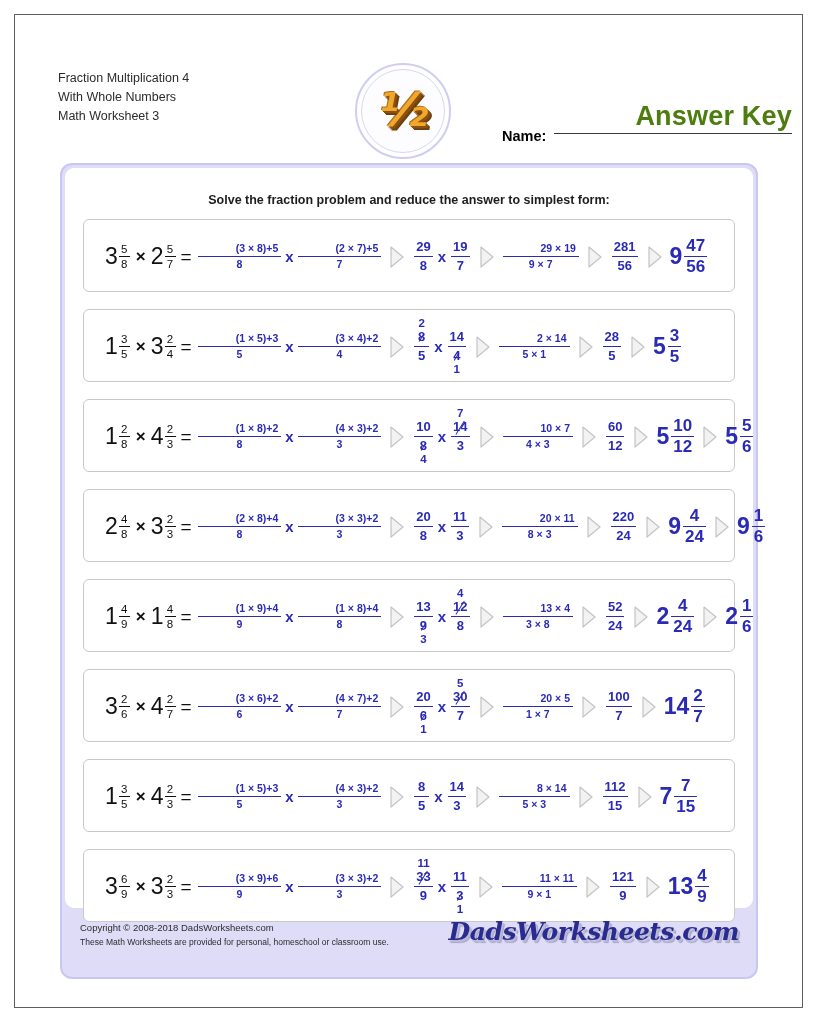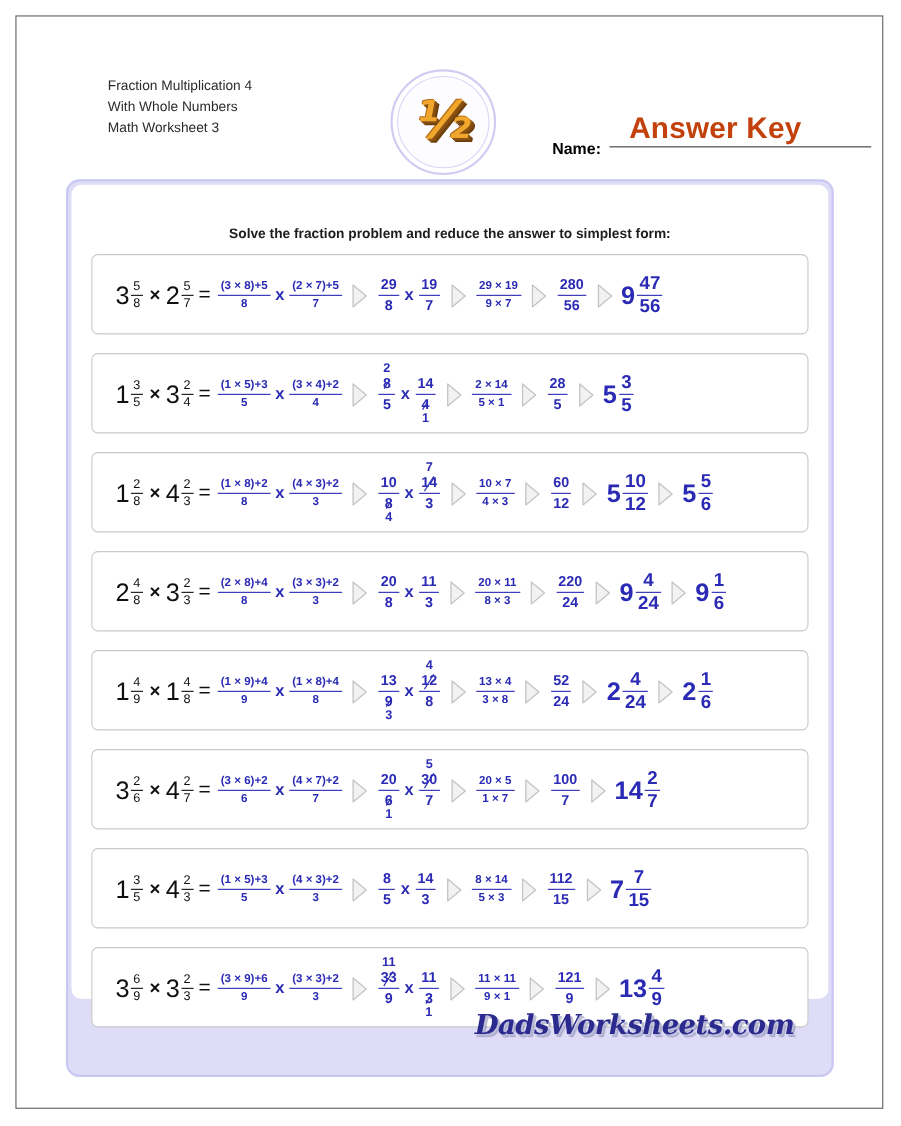--- a/index.html
+++ b/index.html
@@ -32,21 +32,20 @@
     position: relative;
     height: 90px;
   }
   .title-block {
     position: absolute;
     left: 43px;
     top: 54px;
     font-size: 12.5px;
     line-height: 19px;
     color: #2b2b2b;
-    margin-left: 40px;
   }
   .title-line { white-space: nowrap; }
 
   
   .logo-half {
     position: absolute;
     left: 340px;
     top: 48px;
     width: 96px;
     height: 96px;
@@ -110,24 +109,24 @@
     left: 52px;
     top: 30px;
     width: 238px;
     border-bottom: 1.6px solid #3a3a3a;
   }
   .answer-key {
     position: absolute;
     left: 70px;
     top: -2px;
     width: 220px;
-    text-align: left;
+    text-align: right;
     font-size: 27px;
     font-weight: bold;
-    color: #c2410c;
+    color: #4d7c0f;
     letter-spacing: 0.2px;
   }
 
   
   .panel {
     position: absolute;
     left: 45px;
     top: 148px;
     width: 698px;
     height: 816px;
@@ -147,21 +146,20 @@
     position: relative;
   }
 
   .instructions {
     text-align: center;
     font-size: 12.5px;
     font-weight: bold;
     color: #1d1d1d;
     padding-top: 24px;
     padding-bottom: 12px;
-    margin-top: 12px;
   }
 
   
   .problems {
     padding: 0 17px;
   }
   .problem-box {
     border: 1px solid #c9c9c9;
     border-radius: 6px;
     background: #ffffff;
@@ -231,20 +229,21 @@
     justify-content: center;
     color: #2a2ab5;
     line-height: 1.1;
     margin: 0 1px;
   }
   .bigfrac .num {
     font-size: 10.5px;
     font-weight: bold;
     padding: 0 3px;
     white-space: nowrap;
+    margin-left: 35px;
   }
   .bigfrac .bar {
     width: 100%;
     border-top: 1.4px solid #2a2ab5;
     margin: 1.5px 0;
   }
   .bigfrac .den {
     font-size: 10.5px;
     font-weight: bold;
     padding: 0 3px;
@@ -351,21 +350,21 @@
     position: absolute;
     left: 18px;
     top: 13px;
     font-size: 9.5px;
     color: #2b2b2b;
     line-height: 15px;
   }
   .copyright .line2 { font-size: 8.5px; }
   .dads-logo {
     position: absolute;
-    right: 34px;
+    right: 17px;
     top: 10px;
     font-family: "DejaVu Serif", serif;
     font-size: 25px;
     font-style: italic;
     font-weight: bold;
     color: #2b2b8f;
     text-shadow: 1.5px 1.5px 0 #b9b9d8, 2.5px 2.5px 1px rgba(60,60,110,0.35);
     letter-spacing: -0.5px;
   }
 </style>
@@ -465,21 +464,21 @@
                   <span class="den">9 × 7</span>
                 </span>
               </span>
               <span class="arrow">
                 <svg width="14" height="22" viewBox="0 0 14 22">
                   <path d="M1 1 L13 11 L1 21 Z" fill="#f2f2f2" stroke="#c4c4c4" stroke-width="1.2" stroke-linejoin="round"></path>
                 </svg>
               </span>
               <span class="work">
                 <span class="bfrac">
-                  <span class="num"><span>280</span></span>
+                  <span class="num"><span>281</span></span>
                   <span class="bar"></span>
                   <span class="den"><span>56</span></span>
                 </span>
               </span>
               <span class="arrow">
                 <svg width="14" height="22" viewBox="0 0 14 22">
                   <path d="M1 1 L13 11 L1 21 Z" fill="#f2f2f2" stroke="#c4c4c4" stroke-width="1.2" stroke-linejoin="round"></path>
                 </svg>
               </span>
               <span class="answer">
@@ -1159,17 +1158,21 @@
                   <span class="den">9</span>
                 </span>
               </span>
             </div>
           </div>
         </div>
 
     </div>
 
     <div class="footer">
+      <div class="copyright">
+        <div>Copyright © 2008-2018 DadsWorksheets.com</div>
+        <div class="line2">These Math Worksheets are provided for personal, homeschool or classroom use.</div>
+      </div>
       <div class="dads-logo">DadsWorksheets.com</div>
     </div>
   </div>
 
 </div>
 
 </body></html>

